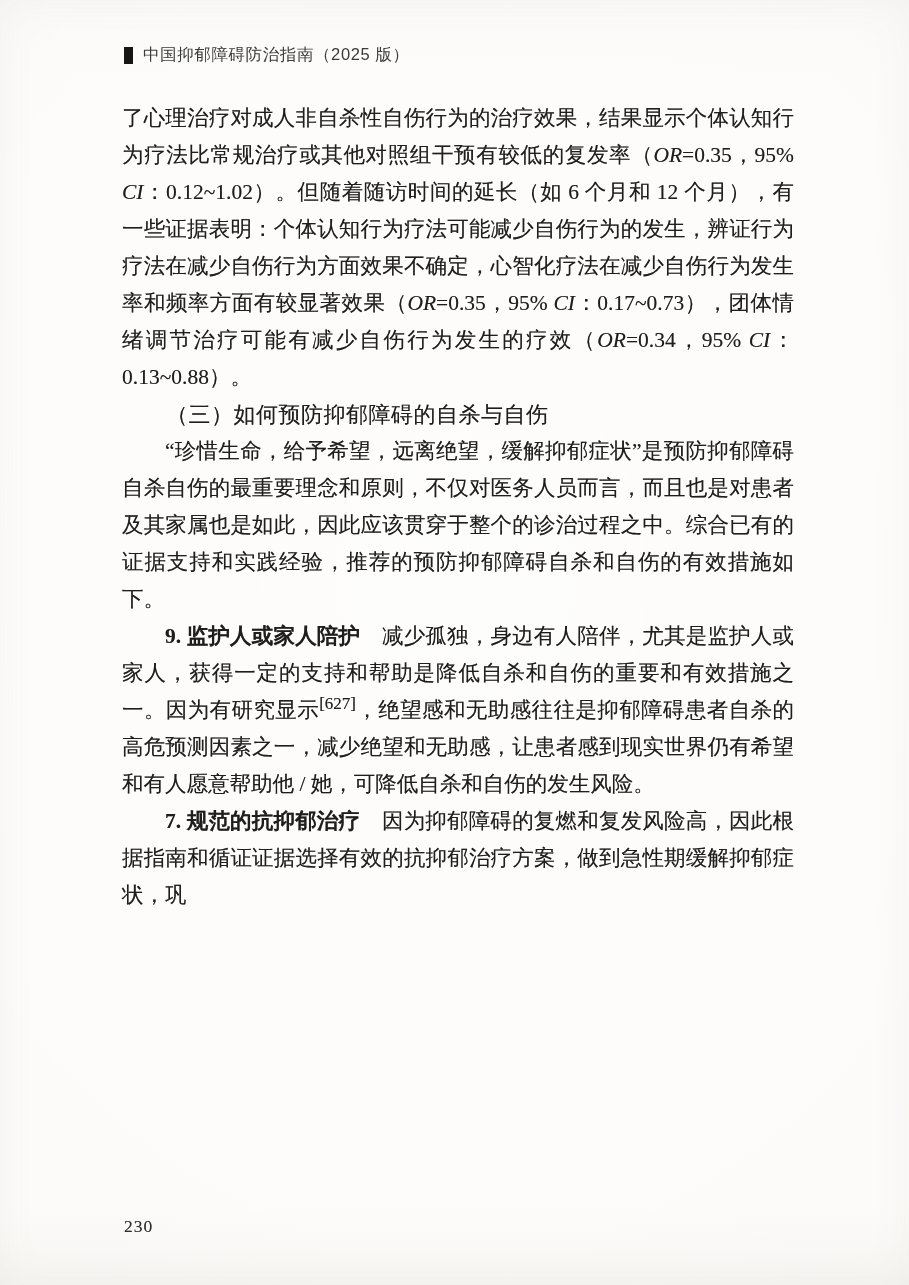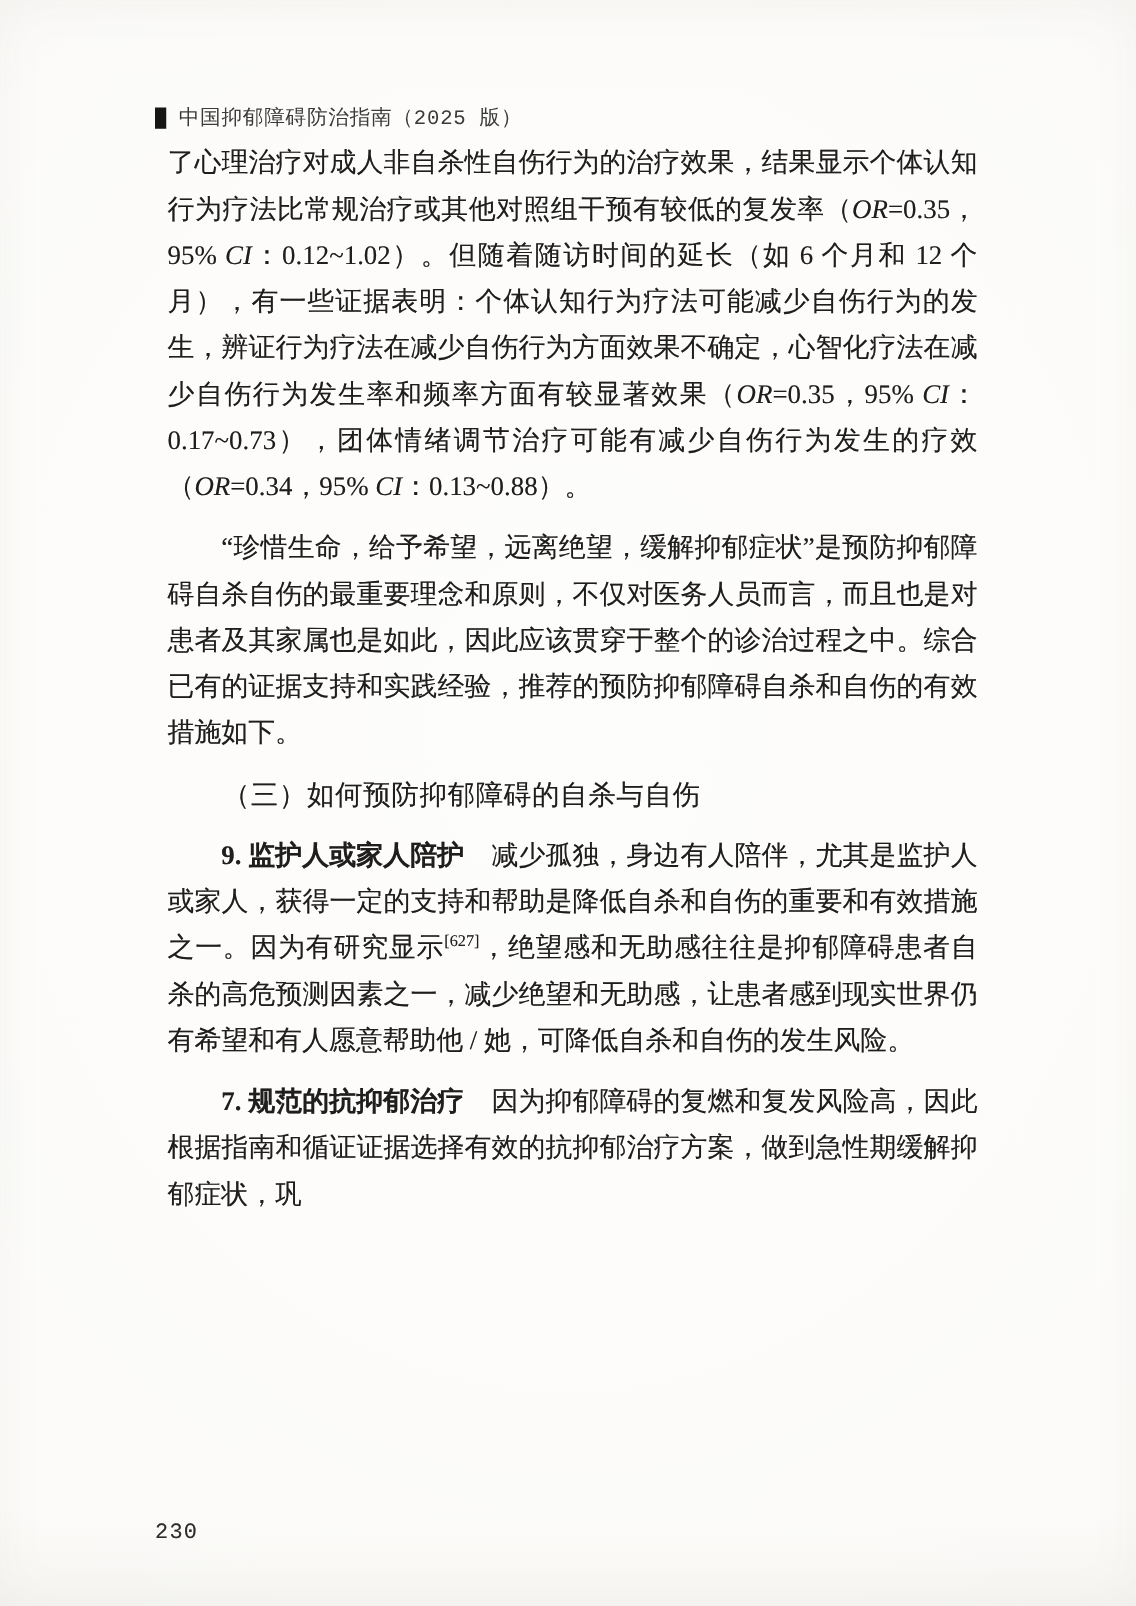--- a/index.html
+++ b/index.html
@@ -16,66 +16,66 @@
       radial-gradient(ellipse 120% 100% at 50% 45%, rgba(255,255,255,0.5), rgba(0,0,0,0) 70%),
       linear-gradient(180deg,#faf9f7 0%, var(--paper) 6%, var(--paper) 94%, #f6f5f2 100%);
     overflow:hidden;
     box-shadow: inset 0 0 40px rgba(120,115,105,0.06);
     font-family:"Liberation Serif","DejaVu Serif",serif;
   }
   .running-header{
     position:absolute;left:124px;top:44px;
     display:flex;align-items:center;gap:10px;
     color:var(--header_ink);
-    font-family:Liberation Mono, monospace;
-    font-size:16.5px;letter-spacing:0.6px;margin-top:39px;
+    font-family:Liberation Sans, sans-serif;
+    font-size:16.5px;letter-spacing:0.6px;
   }
   .header-bar{
     width:9px;height:17px;background:#161616;flex:0 0 auto;
   }
   .content{
     position:absolute;left:122px;top:100px;width:672px;
     color:var(--ink);
     font-size:21.5px;line-height:37px;
     text-align:justify;
     text-shadow:0 0 0.4px rgba(20,20,20,0.45);
   }
-  .para{margin:12px;padding:0;text-align:justify;}
+  .para{margin:0;padding:0;text-align:justify;}
   .para.indent,.para.item,.para.heading{text-indent:2em;}
   .para.heading{
     font-family:"Liberation Sans","DejaVu Sans",sans-serif;
     font-weight:700;
     font-size:22px;
     letter-spacing:0.5px;
   }
   .run-n{font-style:normal;font-weight:normal;}
   .run-b{font-weight:700;}
   .run-i{font-style:italic;}
-  .run-sup{font-size:13px;vertical-align:super;line-height:0;letter-spacing:0;}
+  .run-sup{font-size:17px;vertical-align:super;line-height:0;letter-spacing:0;}
   .page-number{
     position:absolute;left:124px;top:1216px;
     color:#2d2d2b;
-    font-family:Liberation Mono, monospace;
+    font-family:Liberation Serif, serif;
     font-size:17.5px;letter-spacing:1px;
     text-shadow:0 0 0.4px rgba(20,20,20,0.4);
   }
 </style>
 </head>
 <body>
 
 <div class="page">
 
   <div class="running-header">
     <span class="header-bar"></span>
     <span>中国抑郁障碍防治指南（2025 版）</span>
   </div>
 
   <div class="content">
       <p class="para continuation"><span class="run-n">了心理治疗对成人非自杀性自伤行为的治疗效果，结果显示个体认知行为疗法比常规治疗或其他对照组干预有较低的复发率（</span><span class="run-i">OR</span><span class="run-n">=0.35，95% </span><span class="run-i">CI</span><span class="run-n">：0.12~1.02）。但随着随访时间的延长（如 6 个月和 12 个月），有一些证据表明：个体认知行为疗法可能减少自伤行为的发生，辨证行为疗法在减少自伤行为方面效果不确定，心智化疗法在减少自伤行为发生率和频率方面有较显著效果（</span><span class="run-i">OR</span><span class="run-n">=0.35，95% </span><span class="run-i">CI</span><span class="run-n">：0.17~0.73），团体情绪调节治疗可能有减少自伤行为发生的疗效（</span><span class="run-i">OR</span><span class="run-n">=0.34，95% </span><span class="run-i">CI</span><span class="run-n">：0.13~0.88）。</span></p>
+      <p class="para heading"><span class="run-n">（三）如何预防抑郁障碍的自杀与自伤</span></p>
       <p class="para indent"><span class="run-n">“珍惜生命，给予希望，远离绝望，缓解抑郁症状”是预防抑郁障碍自杀自伤的最重要理念和原则，不仅对医务人员而言，而且也是对患者及其家属也是如此，因此应该贯穿于整个的诊治过程之中。综合已有的证据支持和实践经验，推荐的预防抑郁障碍自杀和自伤的有效措施如下。</span></p>
-      <p class="para heading"><span class="run-n">（三）如何预防抑郁障碍的自杀与自伤</span></p>
       <p class="para item"><span class="run-b">9. 监护人或家人陪护</span><span class="run-n">　减少孤独，身边有人陪伴，尤其是监护人或家人，获得一定的支持和帮助是降低自杀和自伤的重要和有效措施之一。因为有研究显示</span><span class="run-sup">[627]</span><span class="run-n">，绝望感和无助感往往是抑郁障碍患者自杀的高危预测因素之一，减少绝望和无助感，让患者感到现实世界仍有希望和有人愿意帮助他 / 她，可降低自杀和自伤的发生风险。</span></p>
       <p class="para item"><span class="run-b">7. 规范的抗抑郁治疗</span><span class="run-n">　因为抑郁障碍的复燃和复发风险高，因此根据指南和循证证据选择有效的抗抑郁治疗方案，做到急性期缓解抑郁症状，巩</span></p>
     </div>
 
   <div class="page-number">230</div>
 
 </div>
 
 </body></html>

